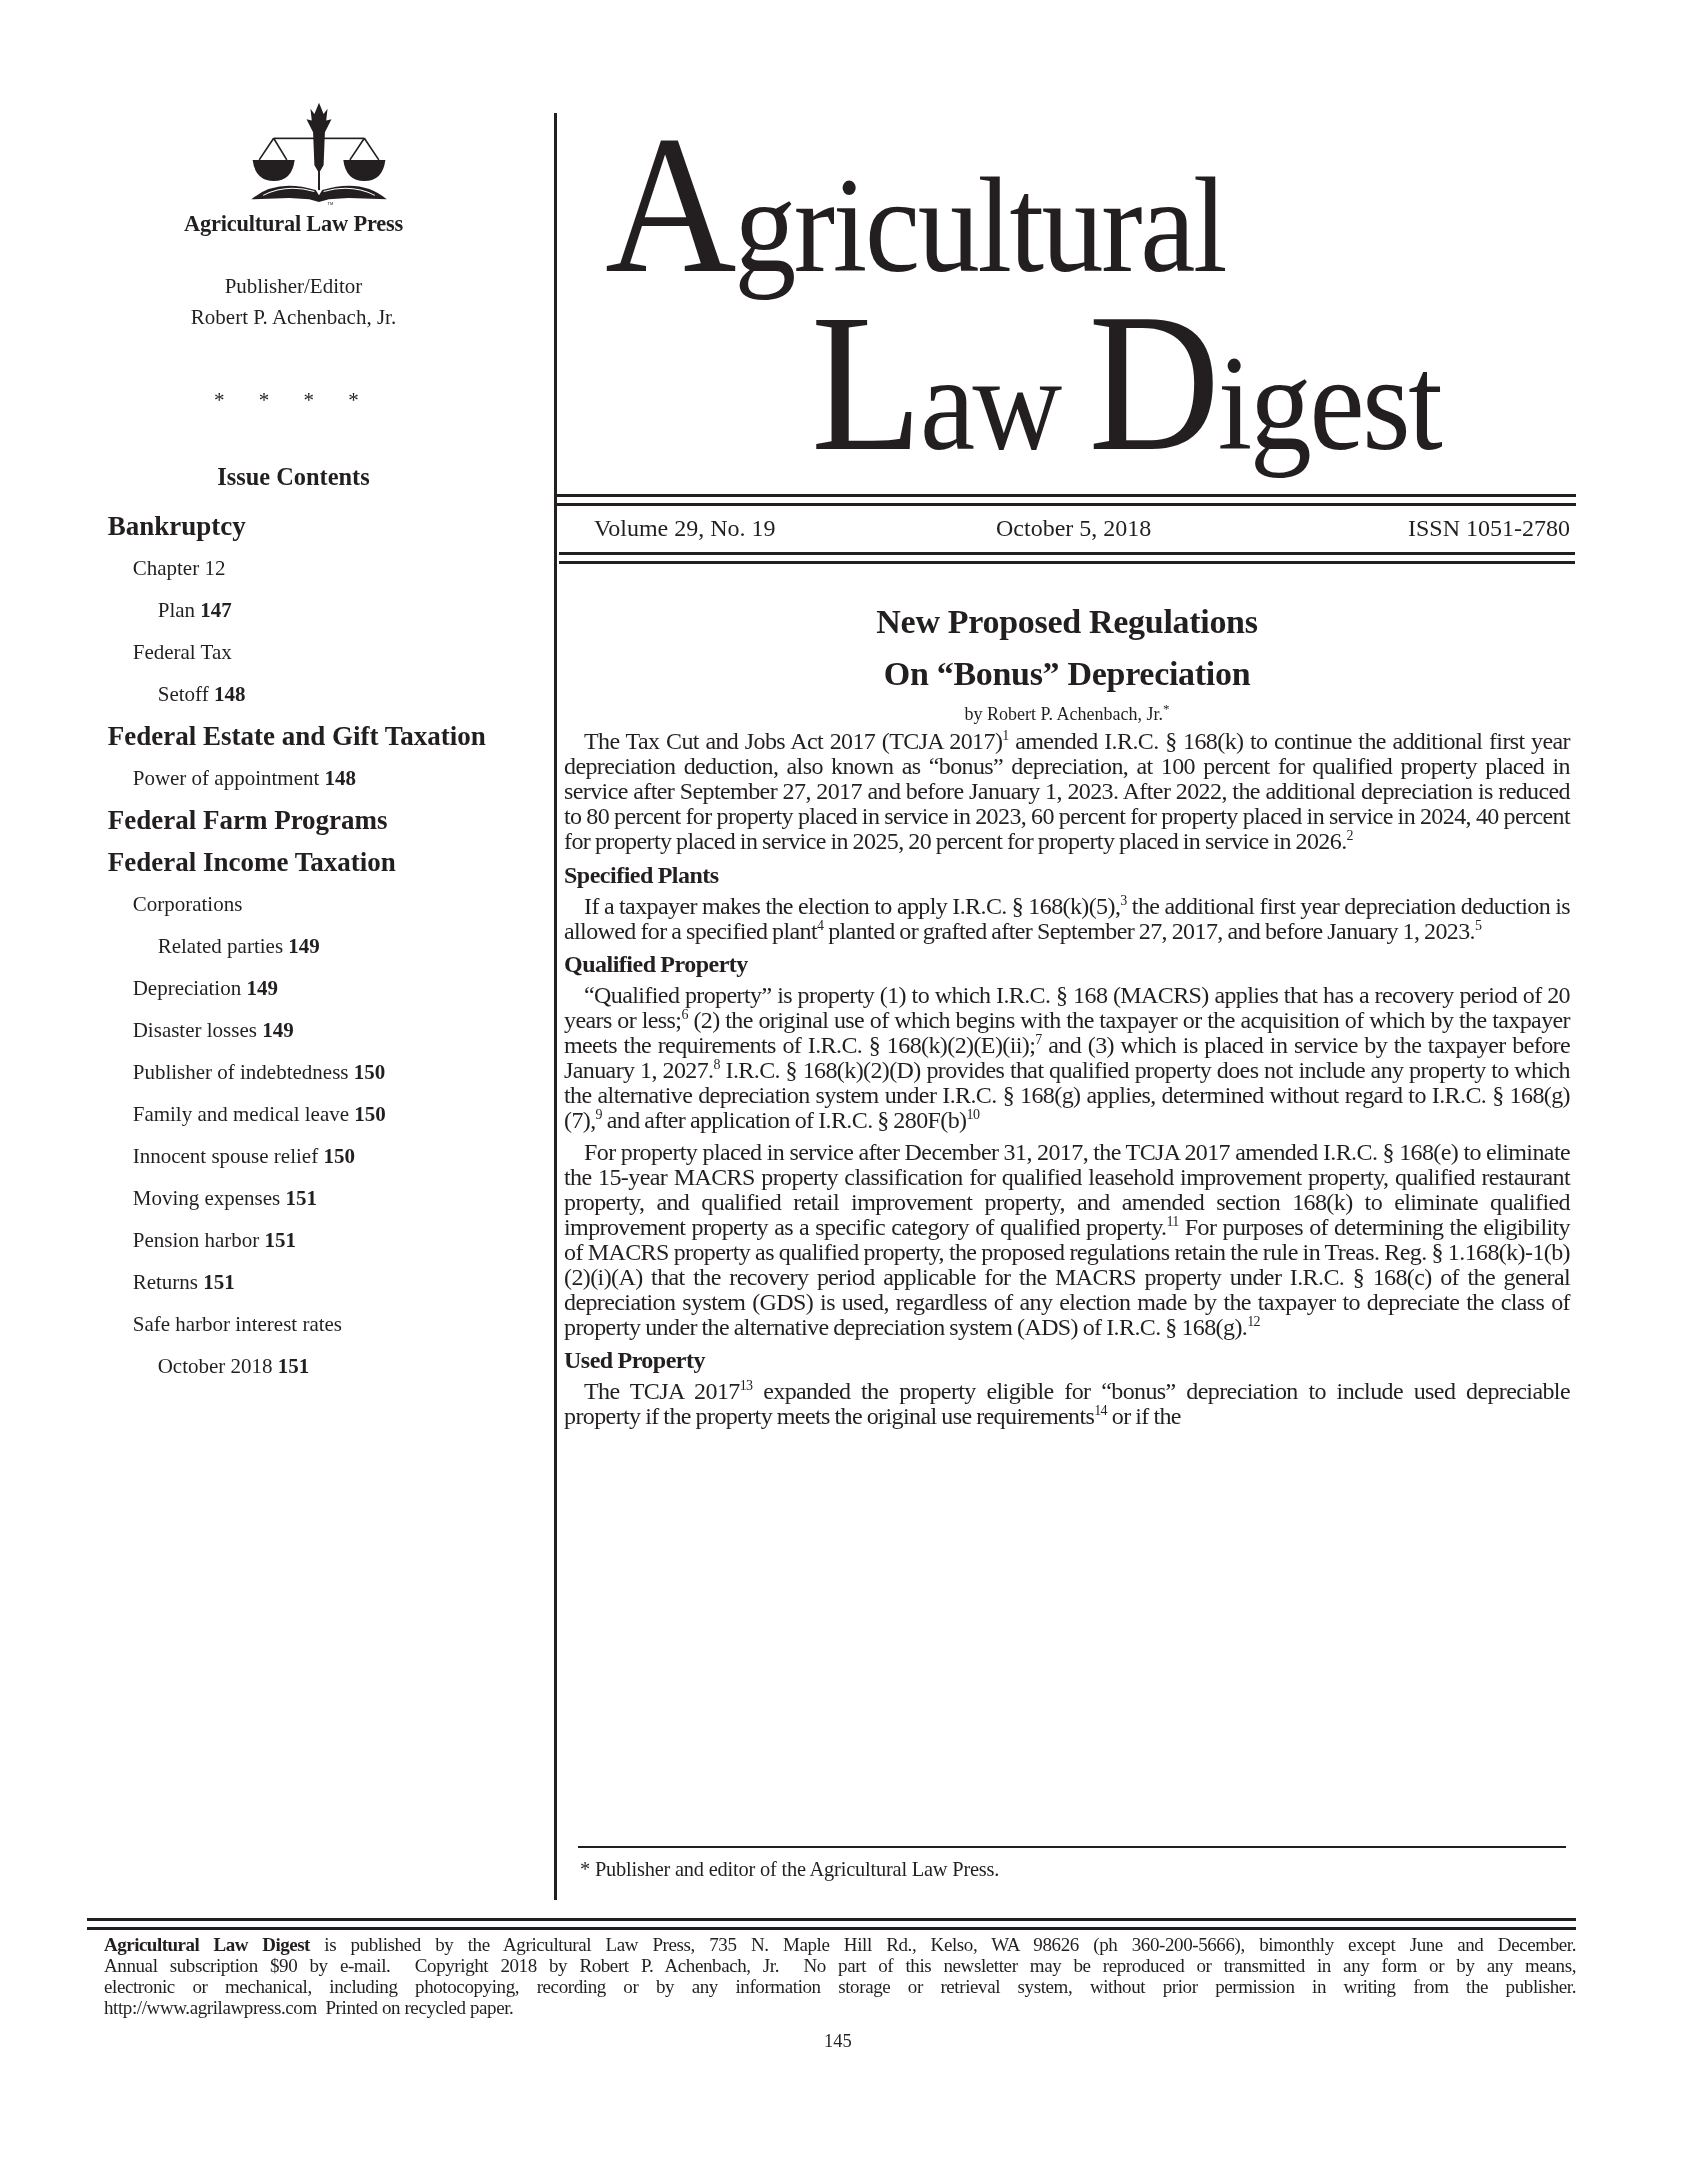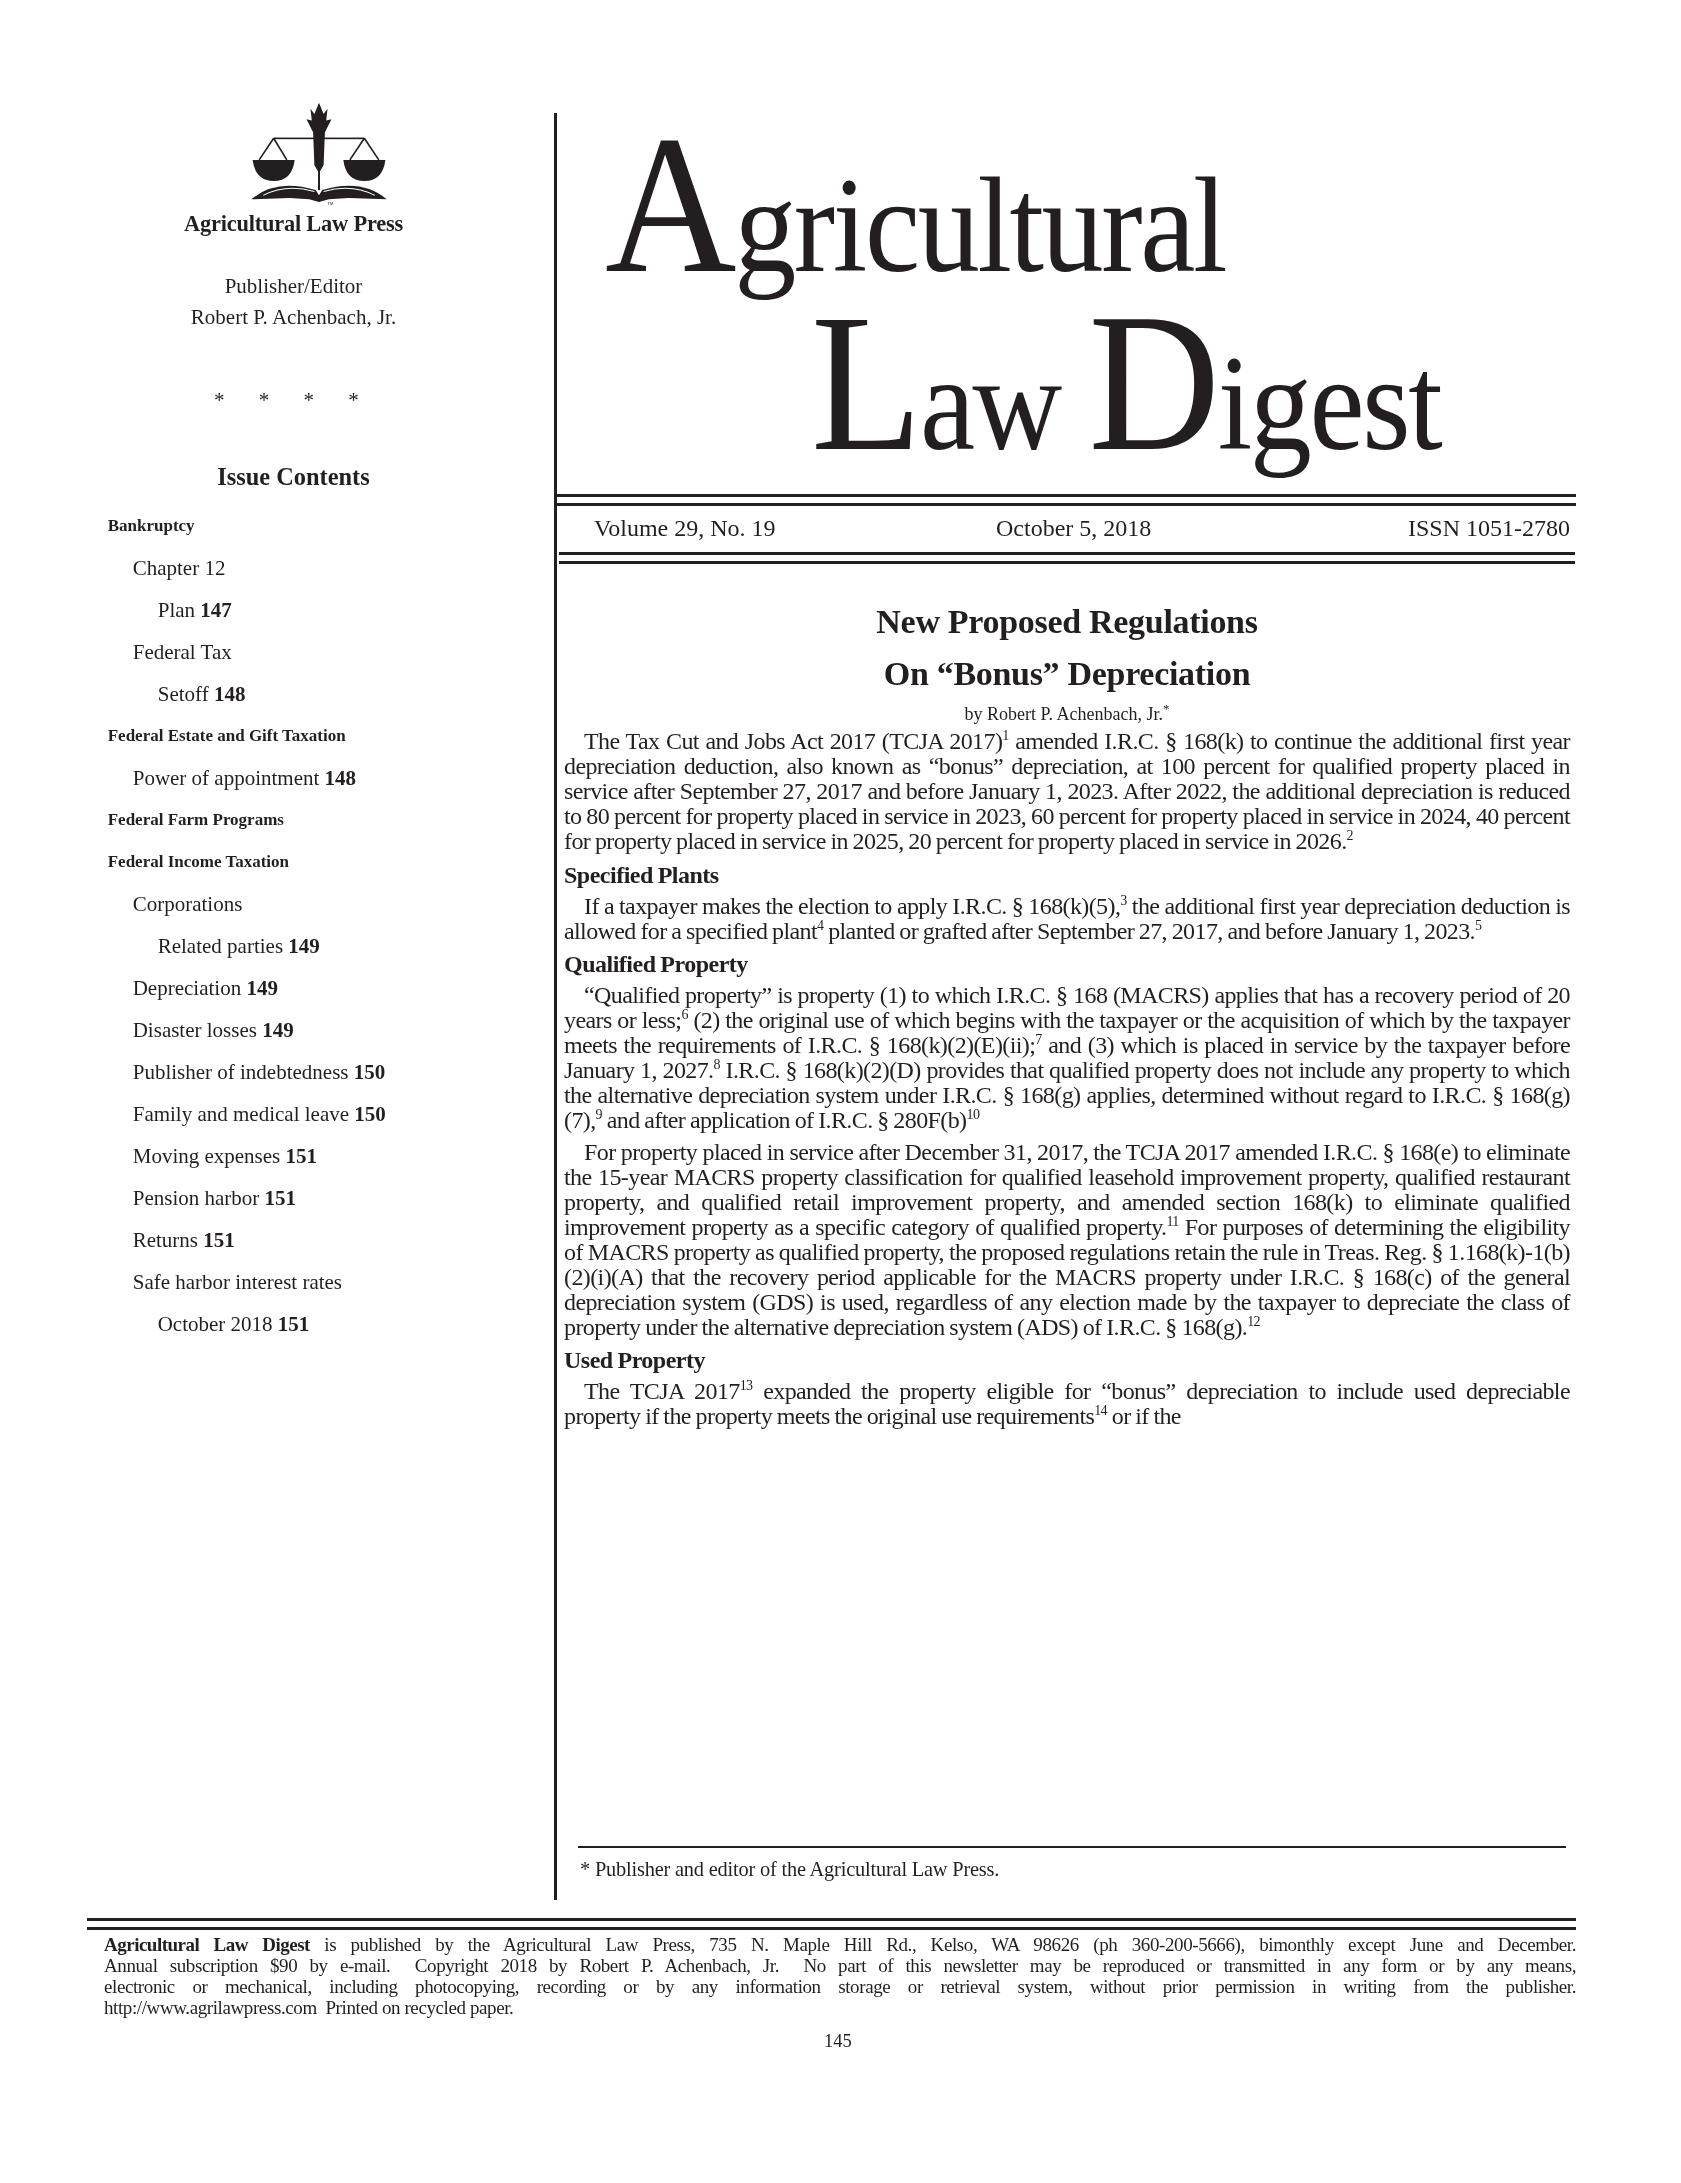--- a/index.html
+++ b/index.html
@@ -11,21 +11,21 @@
   .logo { position: absolute; left: 141px; top: 0; width: 138px; height: 106px; }
   .press-name { position: absolute; left: 0; width: 369px; top: 112px; text-align: center;
                 font-weight: bold; font-size: 22.4px; letter-spacing: -0.2px; }
   .pub-role { position: absolute; left: 0; width: 369px; top: 175px; text-align: center; font-size: 21px; }
   .pub-name { position: absolute; left: 0; width: 369px; top: 206px; text-align: center; font-size: 21px; }
   .stars { position: absolute; left: 0; width: 369px; top: 289px; text-align: center; font-size: 21px; letter-spacing: 14.5px; }
   .contents-title { position: absolute; left: 0; width: 369px; top: 364px; text-align: center;
                     font-weight: bold; font-size: 24.4px; }
   .toc { position: absolute; left: -1.3px; top: 406px; width: 396px; list-style: none; margin: 0; padding: 0; }
   .toc li { height: 42px; line-height: 42px; font-size: 21px; white-space: nowrap; }
-  .toc li.l0 { font-weight: bold; padding-left: 0; font-size: 17px; }
+  .toc li.l0 { font-weight: bold; padding-left: 0; font-size: 27px; }
   .toc li.l1 { padding-left: 25px; }
   .toc li.l2 { padding-left: 50px; }
   .toc .pg { font-weight: bold; text-align: center; }
 
   
   .vrule { position: absolute; left: 554px; top: 113px; width: 3.3px; height: 1787px; background: #231f20; }
   .hrule { position: absolute; height: 2.6px; background: #231f20; }
 
   
   .mast-a { position: absolute; left: 605px; top: 106px; font-size: 198px; line-height: 1;
@@ -105,20 +105,21 @@
       <li class="l0"><span>Federal Estate and Gift Taxation</span></li>
       <li class="l1"><span>Power of appointment</span> <span class="pg">148</span></li>
       <li class="l0"><span>Federal Farm Programs</span></li>
       <li class="l0"><span>Federal Income Taxation</span></li>
       <li class="l1"><span>Corporations</span></li>
       <li class="l2"><span>Related parties</span> <span class="pg">149</span></li>
       <li class="l1"><span>Depreciation</span> <span class="pg">149</span></li>
       <li class="l1"><span>Disaster losses</span> <span class="pg">149</span></li>
       <li class="l1"><span>Publisher of indebtedness</span> <span class="pg">150</span></li>
       <li class="l1"><span>Family and medical leave</span> <span class="pg">150</span></li>
+      <li class="l1"><span>Innocent spouse relief</span> <span class="pg">150</span></li>
       <li class="l1"><span>Moving expenses</span> <span class="pg">151</span></li>
       <li class="l1"><span>Pension harbor</span> <span class="pg">151</span></li>
       <li class="l1"><span>Returns</span> <span class="pg">151</span></li>
       <li class="l1"><span>Safe harbor interest rates</span></li>
       <li class="l2"><span>October 2018</span> <span class="pg">151</span></li>
     </ul>
 </div>
 
 <div class="vrule"></div>
 <div class="hrule" style="left:557px;width:1019px;top:494px;"></div>

